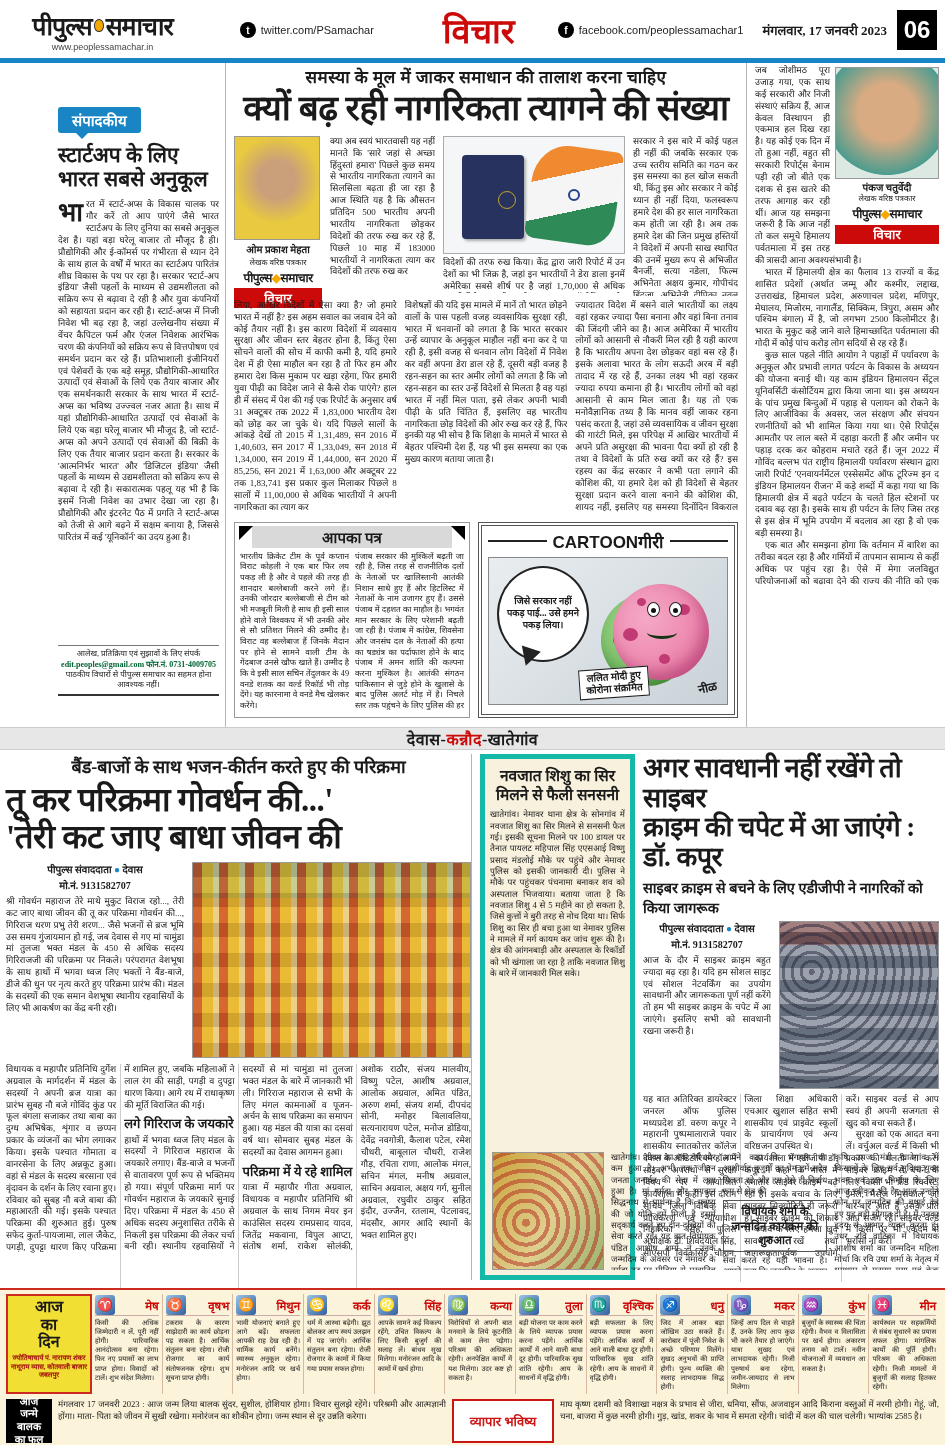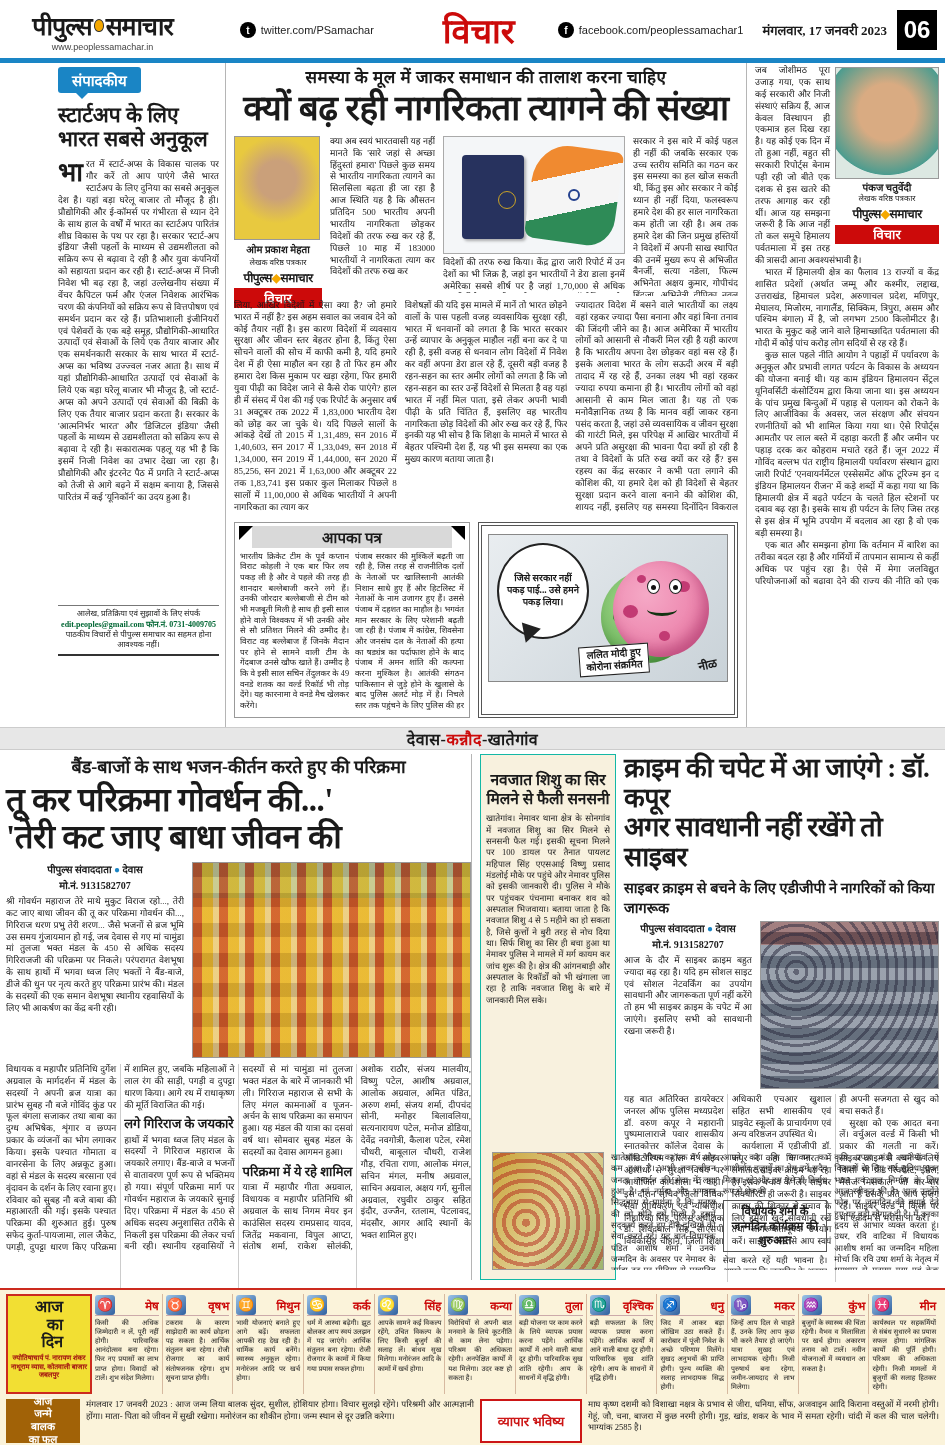--- a/index.html
+++ b/index.html
@@ -24,21 +24,21 @@
   
   .bt { font-size:9px; line-height:1.32; text-align:justify; }
   .bt p + p { text-indent:10px; }
   .vline { border-right:1px solid #b5b5b5; }
 
   
   .top { display:flex; height:664px; }
   .spacer-l { width:56px; }
   .ed-col { width:170px; padding:4px 6px 0 2px; }
   .ed-badge { background:#1a85c5; color:#fff; font-family:"Liberation Sans",sans-serif; font-weight:bold;
-              font-size:15px; padding:3px 14px; display:inline-block; border-radius:3px; position:relative;}
+              font-size:15px; padding:3px 14px; display:inline-block; border-radius:3px; position:relative;margin-top:40px;}
   .ed-badge:after { content:""; position:absolute; left:18px; bottom:-6px; border:6px solid transparent; border-top-color:#1a85c5; border-bottom:0;}
   .ed-head { font-size:21px; font-weight:900; line-height:1.15; margin:10px 0 8px 0; }
   .dropcap { float:left; font-size:26px; font-weight:bold; line-height:0.9; padding:2px 3px 0 0; }
   .ed-body { height:440px; overflow:hidden; }
   .ed-foot { border-top:1px solid #777; border-bottom:2px solid #333; margin-top:6px; padding:3px 1px; font-size:8px; line-height:1.3; text-align:center;}
   .ed-foot b { color:#063; }
 
   .center-col { flex:1; padding:2px 8px 0 8px; }
   .kicker { text-align:center; font-size:17px; font-weight:bold; letter-spacing:0.5px; }
   .main-head { text-align:center; font-size:35px; font-weight:900; letter-spacing:-0.5px; line-height:1.05; margin:3px 0 8px 0;}
@@ -111,21 +111,21 @@
   .phone { font-size:10px; font-weight:bold; text-align:center; margin:2px 0 4px 0;}
   .pk-photo { flex:1; height:196px; border:1px solid #999;
       background:
         repeating-linear-gradient(90deg, rgba(200,40,30,.55) 0 9px, rgba(240,190,40,.55) 9px 20px, rgba(250,245,230,.4) 20px 26px),
         repeating-linear-gradient(0deg, rgba(90,60,20,.35) 0 14px, rgba(250,210,90,.35) 14px 30px),
         linear-gradient(#7fa05a 0 18%, #d8a93c 18% 100%); }
   .pk-intro { height:148px; overflow:hidden; }
   .pk-cols { margin-top:6px; height:252px; column-count:4; column-gap:8px; column-rule:1px solid #ccc; overflow:hidden;}
   .sub-head { font-size:13px; font-weight:900; text-align:left; margin:4px 0 2px 0; }
 
-  .nv-col { width:136px; background:#f8f1de; border:1px solid #14b8a6; padding:16px 5px;}
+  .nv-col { width:155px; background:#f8f1de; border:5px solid #14b8a6; padding:8px 5px;}
   .nv-head { font-size:15.5px; font-weight:900; text-align:center; line-height:1.2; margin-bottom:5px;}
   .nv-body { height:458px; overflow:hidden; font-size:8.6px;}
 
   .cy-col { flex:1; }
   .cy-head { font-size:27px; font-weight:900; line-height:1.1; letter-spacing:-0.5px;}
   .cy-sub { font-size:14.5px; font-weight:bold; text-align:left; margin:4px 0;}
   .cy-row { display:flex; gap:8px; }
   .cy-left { width:128px; }
   .cy-intro { height:120px; overflow:hidden;}
   .cy-photo { flex:1; height:168px; border:1px solid #999;
@@ -143,32 +143,32 @@
         repeating-radial-gradient(circle at 30% 60%, rgba(180,40,30,.5) 0 4px, transparent 4px 10px),
         linear-gradient(120deg,#caa43c,#e0cf8f 55%, #9db36e);}
   .nm-col { flex:1; font-size:8.6px; overflow:hidden; height:118px;}
   .nm-box { border:1.5px solid #555; text-align:center; font-size:11.5px; font-weight:900; padding:3px 2px; margin:3px 0; line-height:1.25;}
 
   
   .astro { position:absolute; left:0; bottom:0; width:945px; height:157px; background:#fbf3da;
            border-top:2px solid #cc2a1e; padding:4px 6px 0 6px;}
   .astro-row { display:flex; height:100px; }
   .ajd { width:86px; border:2px solid #cc2a1e; background:#f2df33; text-align:center; padding:2px; display:flex; flex-direction:column; align-items:center;}
-  .ajd-title { font-size:16px; font-weight:900; line-height:1.1;text-align:right; }
+  .ajd-title { font-size:16px; font-weight:900; line-height:1.1; }
   .ajd-sub { font-size:6.8px; color:#a31111; font-weight:bold; margin-top:3px; line-height:1.3;}
   .sign { flex:1; border-right:1px solid #d6b9a0; padding:1px 3px; overflow:hidden;}
   .sign:last-child { border-right:none; }
   .sign-top { display:flex; align-items:center; gap:3px; border-bottom:1px solid #caa; }
   .sign-icon { width:20px; height:20px; border-radius:3px; background:linear-gradient(135deg,#9cc4e8,#2f5f9e); color:#fff;
                font-size:13px; display:flex; align-items:center; justify-content:center;}
   .sign-name { color:#cc0a0a; font-weight:900; font-size:11.5px; flex:1; text-align:right;}
   .sign-txt { font-size:6.9px; line-height:1.32; text-align:justify; margin-top:2px;}
   .astro-bottom { display:flex; gap:6px; margin-top:5px; align-items:stretch; height:44px;}
-  .red-label { background:#a16207; color:#fff; font-weight:900; font-size:10.5px; text-align:center; padding:3px 21px;
-               display:flex; align-items:center; justify-content:center; line-height:1.2; width:74px;}
+  .red-label { background:#000000; color:#fff; font-weight:900; font-size:10.5px; text-align:center; padding:3px 8px;
+               display:flex; align-items:center; justify-content:center; line-height:1.2; width:46px;}
   .birth-txt { width:388px; font-size:8.6px; line-height:1.35; text-align:justify; }
   .trade-label { border:2px solid #cc1616; color:#cc1616; background:#fff; font-weight:900; font-size:13px;
                  width:102px; display:flex; align-items:center; justify-content:center;}
   .trade-txt { flex:1; font-size:8.6px; line-height:1.35; text-align:justify;}
 </style>
 </head>
 <body>
 
 <div class="page">
 
@@ -254,20 +254,25 @@
               <span>भारतीय क्रिकेट टीम के पूर्व कप्तान विराट कोहली ने एक बार फिर लय पकड़ ली है और वे पहले की तरह ही शानदार बल्लेबाजी करने लगे हैं। उनकी जोरदार बल्लेबाजी से टीम को भी मजबूती मिली है साथ ही इसी साल होने वाले विश्वकप में भी उनकी ओर से सौ प्रतिशत मिलने की उम्मीद है। विराट वह बल्लेबाज हैं जिनके मैदान पर होने से सामने वाली टीम के गेंदबाज उनसे खौफ खाते हैं। उम्मीद है कि वे इसी साल सचिन तेंदुलकर के 49 वनडे शतक का वर्ल्ड रिकॉर्ड भी तोड़ देंगे। यह कारनामा वे वनडे मैच खेलकर करेंगे।</span>
               
             </div>
             <div class="letter">
               <span>पंजाब सरकार की मुश्किलें बढ़ती जा रही है, जिस तरह से राजनीतिक दलों के नेताओं पर खालिस्तानी आतंकी निशान साधे हुए हैं और हिटलिस्ट में नेताओं के नाम उजागर हुए हैं। उससे पंजाब में दहशत का माहौल है। भगवंत मान सरकार के लिए परेशानी बढ़ती जा रही है। पंजाब में कांग्रेस, शिवसेना और जनसंघ दल के नेताओं की हत्या का षड्यंत्र का पर्दाफाश होने के बाद पंजाब में अमन शांति की कल्पना करना मुश्किल है। आतंकी संगठन पाकिस्तान से जुड़े होने के खुलासे के बाद पुलिस अलर्ट मोड़ में है। निचले स्तर तक पहुंचने के लिए पुलिस की हर चाल आरोपियों की कमर तोड़ने के लिए काफी है।</span>
               
             </div>
           </div>
         </div>
         <div class="cartoon">
+          <div class="cartoon-head">
+            <span class="line"></span>
+            <span class="cartoon-title"><span>CARTOON</span><span>गीरी</span></span>
+            <span class="line"></span>
+          </div>
           <div class="cartoon-area">
             <div class="bubble">जिसे सरकार नहीं पकड़ पाई... उसे हमने पकड़ लिया।</div>
             <div class="virus green">
               <span class="spot" style="width:14px;height:12px;left:12px;top:40px;"></span>
               <span class="spot" style="width:10px;height:9px;left:40px;top:66px;"></span>
               <span class="spot" style="width:12px;height:10px;left:60px;top:18px;"></span>
               <span class="eye" style="left:30px;top:16px;">
                   <i></i>
                 </span>
               <span class="eye" style="left:52px;top:16px;">
@@ -349,22 +354,22 @@
       </div>
     </div>
 
     <div class="nv-col">
       <div class="nv-head">नवजात शिशु का सिर मिलने से फैली सनसनी</div>
       <div class="nv-body bt">खातेगांव। नेमावर थाना क्षेत्र के सोनगांव में नवजात शिशु का सिर मिलने से सनसनी फैल गई। इसकी सूचना मिलने पर 100 डायल पर तैनात पायलट महिपाल सिंह एएसआई विष्णु प्रसाद मंडलोई मौके पर पहुंचे और नेमावर पुलिस को इसकी जानकारी दी। पुलिस ने मौके पर पहुंचकर पंचनामा बनाकर शव को अस्पताल भिजवाया। बताया जाता है कि नवजात शिशु 4 से 5 महीने का हो सकता है, जिसे कुत्तों ने बुरी तरह से नोच दिया था। सिर्फ शिशु का सिर ही बचा हुआ था नेमावर पुलिस ने मामले में मर्ग कायम कर जांच शुरू की है। क्षेत्र की आंगनबाड़ी और अस्पताल के रिकॉर्डों को भी खंगाला जा रहा है ताकि नवजात शिशु के बारे में जानकारी मिल सके।</div>
     </div>
 
     <div class="cy-col">
       <div class="cy-head">
+        <div>अगर सावधानी नहीं रखेंगे तो साइबर</div>
         <div>क्राइम की चपेट में आ जाएंगे : डॉ. कपूर</div>
-        <div>अगर सावधानी नहीं रखेंगे तो साइबर</div>
       </div>
       <div class="cy-sub">साइबर क्राइम से बचने के लिए एडीजीपी ने नागरिकों को किया जागरूक</div>
       <div class="cy-row">
         <div class="cy-left">
           <div class="byline"><span>पीपुल्स संवाददाता</span> <span class="dot">●</span> <span>देवास</span></div>
           <div class="phone">मो.नं. 9131582707</div>
           <div class="cy-intro bt">आज के दौर में साइबर क्राइम बहुत ज्यादा बढ़ रहा है। यदि हम सोशल साइट एवं सोशल नेटवर्किंग का उपयोग सावधानी और जागरूकता पूर्ण नहीं करेंगे तो हम भी साइबर क्राइम के चपेट में आ जाएंगे। इसलिए सभी को सावधानी रखना जरूरी है।</div>
         </div>
         <div class="cy-photo"></div>
       </div>

